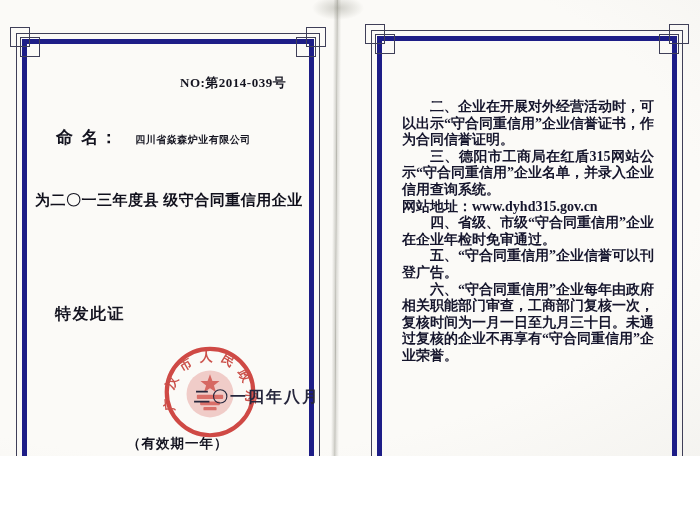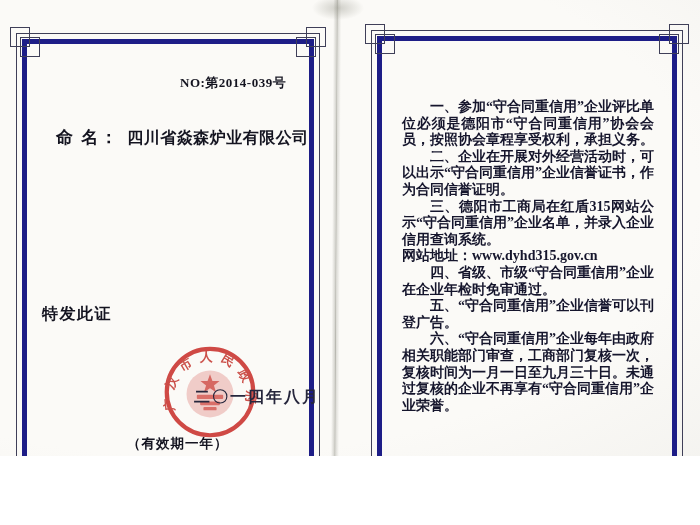--- a/index.html
+++ b/index.html
@@ -38,23 +38,23 @@
   .sq.tla { left:-7px; top:-7px; }   .sq.tlb { left:3px;  top:3px; }
   .sq.tra { right:-7px; top:-7px; }  .sq.trb { right:3px; top:3px; }
   .sq.bla { left:-7px; bottom:-7px; }.sq.blb { left:3px;  bottom:3px; }
   .sq.bra { right:-7px; bottom:-7px;}.sq.brb { right:3px; bottom:3px; }
 
   
   .txt { position:absolute; white-space:pre; color:#141420; }
   .cert-no { left:180px; top:74px; font-size:13px; font-weight:bold; letter-spacing:.5px; }
   .name-line { left:40px; top:108px; }
   .name-label { font-size:17px; font-weight:bold; letter-spacing:2px; }
-  .company { font-size:16px; font-weight:bold; margin-left:8px; letter-spacing:.5px; }
+  .company { font-size:10px; font-weight:bold; margin-left:16px; letter-spacing:.5px; }
   .award { left:35px; top:191px; font-size:15px; font-weight:bold; letter-spacing:.5px; color:#10101c; }
-  .issue { left:42px; top:304px; font-size:16px; font-weight:bold; letter-spacing:1.5px; }
+  .issue { left:55px; top:304px; font-size:16px; font-weight:bold; letter-spacing:1.5px; }
   .date  { left:150px; top:387px; font-size:16px; font-weight:bold; letter-spacing:2px; color:#26263c; z-index:6;margin-left:44px; }
   .validity { left:127px; top:435px; font-size:13.5px; font-weight:bold; letter-spacing:1px; }
 
   
   .seal { position:absolute; left:163px; top:345px; width:94px; height:94px; z-index:5; opacity:.92; }
   .seal .ring { fill:none; stroke:#cc3a36; stroke-width:4.5; }
   .seal-text { font-size:13.5px; font-weight:bold; fill:#c8433d; letter-spacing:8px;
                font-family:"Liberation Serif","DejaVu Serif",serif; }
   .emblem { fill:#cf4a43; }
 
@@ -102,20 +102,21 @@
     <i class="sq bra"></i>
     <i class="sq brb"></i>
   </div>
 
   <div class="txt cert-no">NO:第2014-039号</div>
 
   <div class="txt name-line">
     <span class="name-label">命 名：</span><span class="company">四川省焱森炉业有限公司</span>
   </div>
 
+  <div class="txt award">为二〇一三年度县 级守合同重信用企业</div>
 
   <div class="txt issue">特发此证</div>
 
   <svg class="seal" viewBox="0 0 100 100" xmlns="http://www.w3.org/2000/svg">
     <circle class="ring" cx="50" cy="50" r="46"></circle>
     <path id="sealArc" d="M 13 68 A 39 39 0 1 1 87 68" fill="none"></path>
     <text class="seal-text">
       <textPath href="#sealArc" startOffset="50%" text-anchor="middle">广汉市人民政府</textPath>
     </text>
     <g class="emblem">
@@ -126,21 +127,20 @@
       <rect x="43" y="66" width="14" height="3.5" rx="1" opacity="0.8"></rect>
     </g>
   </svg>
 
   <div class="txt date">二〇一四年八月</div>
 
   <div class="txt validity">（有效期一年）</div>
 
 
   <div class="notices">
-    <p class="indent">一、参加“守合同重信用”企业评比单位必须是德阳市“守合同重信用”协会会员，按照协会章程享受权利，承担义务。</p>
     <p class="indent">二、企业在开展对外经营活动时，可以出示“守合同重信用”企业信誉证书，作为合同信誉证明。</p>
     <p class="indent">三、德阳市工商局在红盾315网站公示“守合同重信用”企业名单，并录入企业信用查询系统。</p>
     <p>网站地址：www.dyhd315.gov.cn</p>
     <p class="indent">四、省级、市级“守合同重信用”企业在企业年检时免审通过。</p>
     <p class="indent">五、“守合同重信用”企业信誉可以刊登广告。</p>
     <p class="indent">六、“守合同重信用”企业每年由政府相关职能部门审查，工商部门复核一次，复核时间为一月一日至九月三十日。未通过复核的企业不再享有“守合同重信用”企业荣誉。</p>
   </div>
 
 </div>
 

